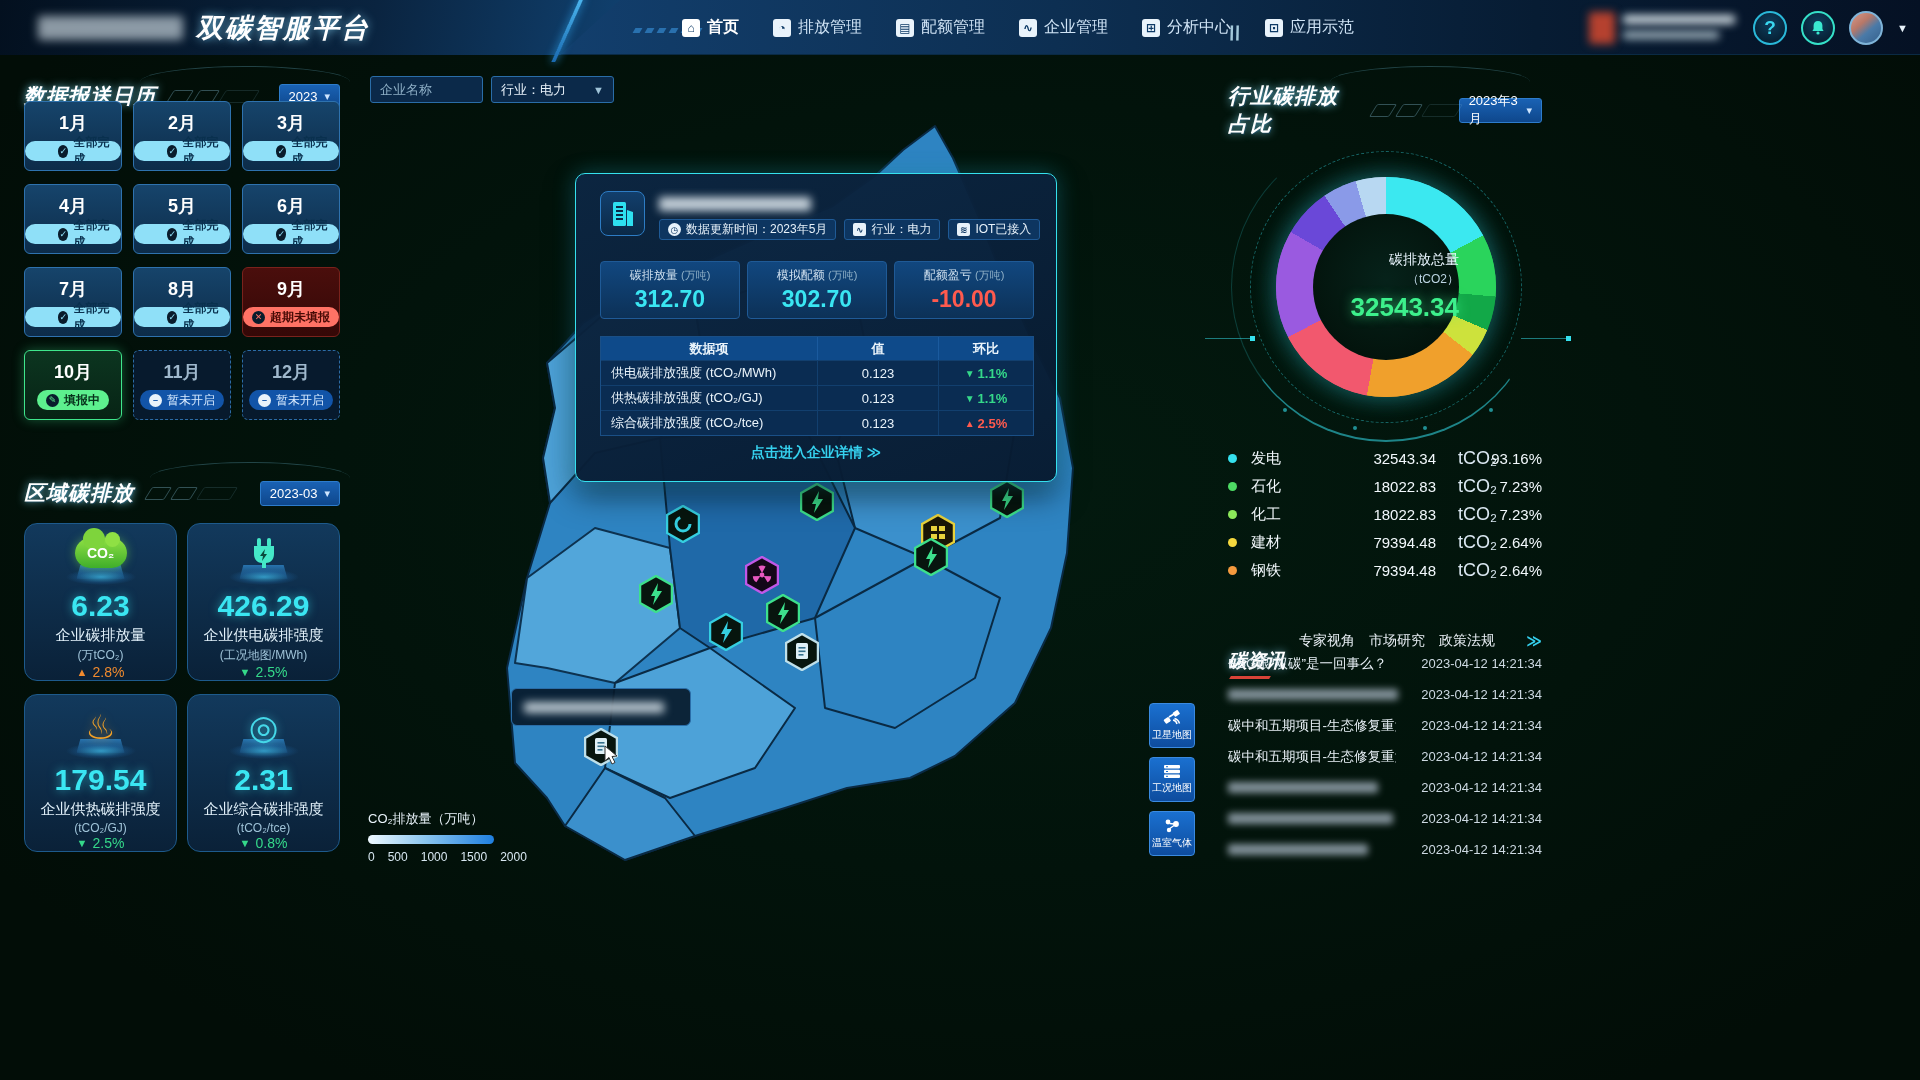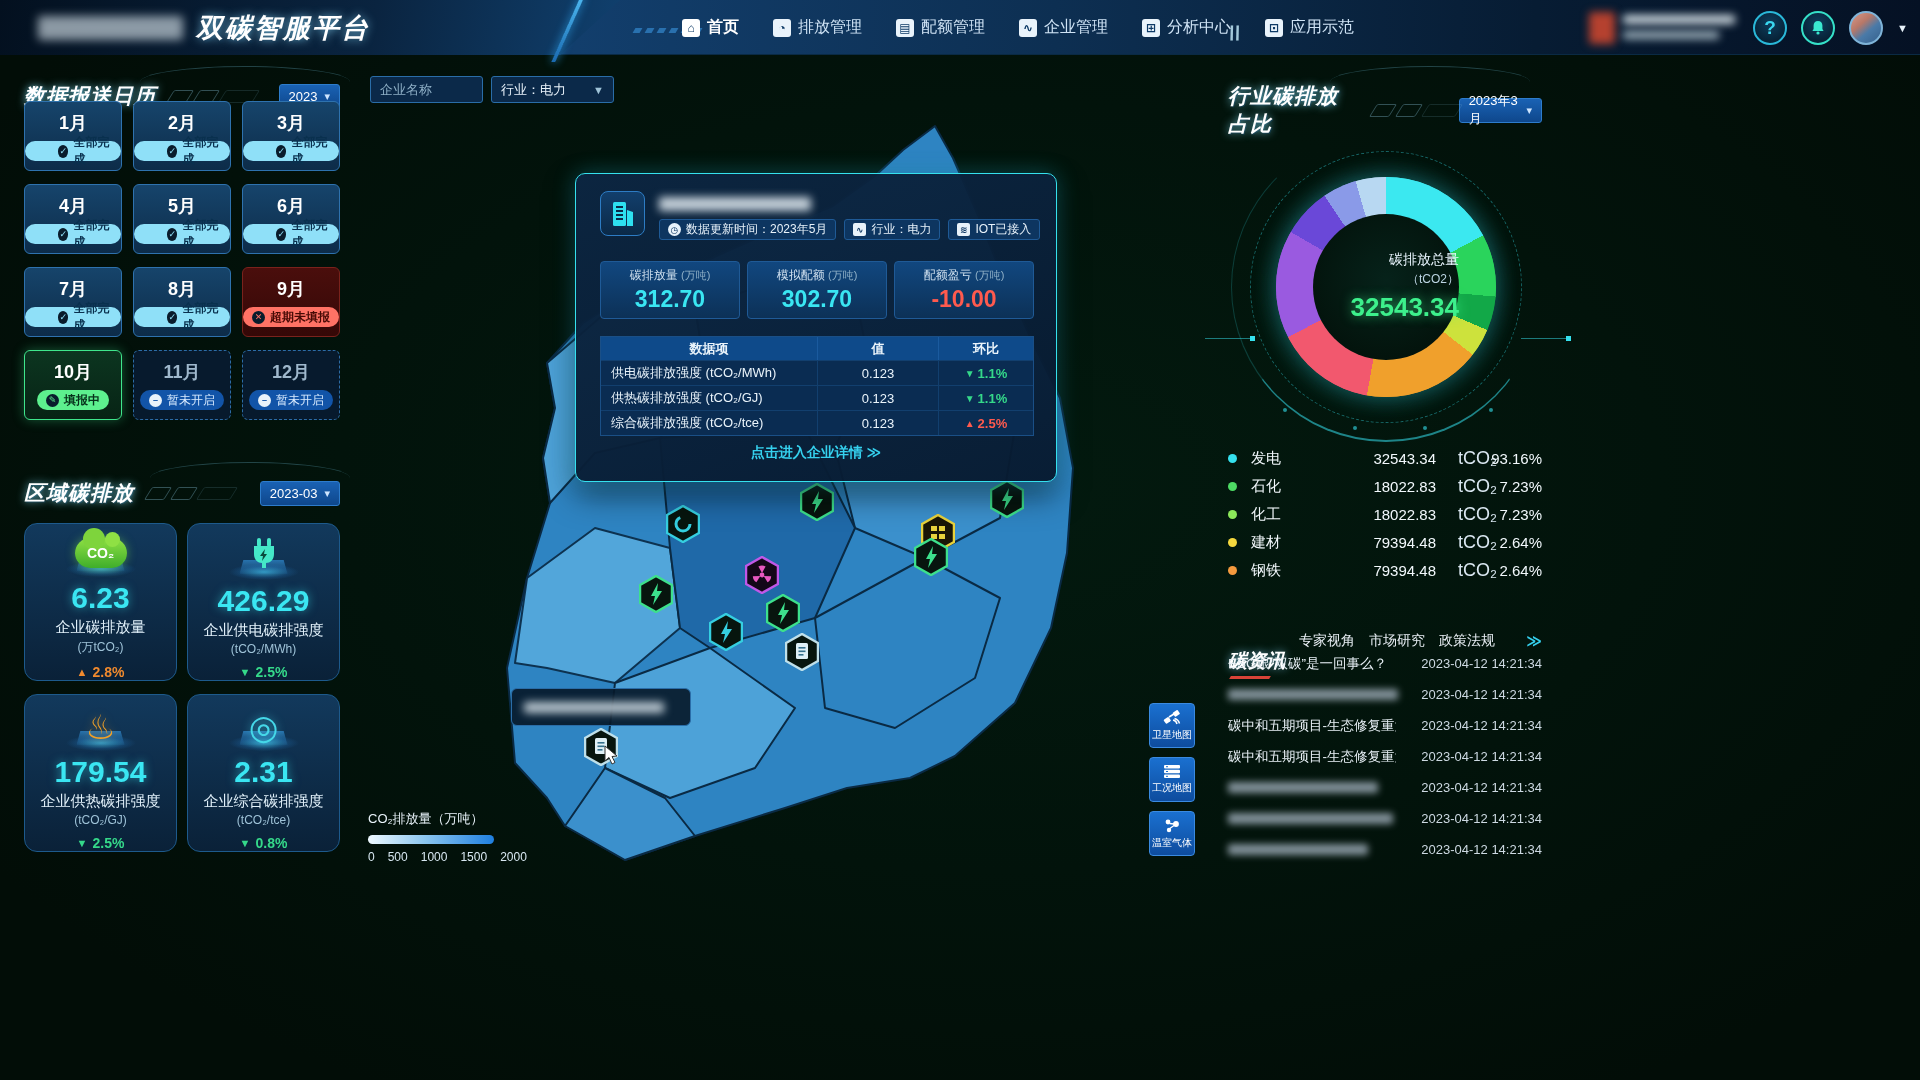--- a/index.html
+++ b/index.html
@@ -89,21 +89,21 @@
     background:linear-gradient(#2a7ab8,#123a5e); clip-path:polygon(8% 0,92% 0,100% 100%,0 100%); opacity:.9; }
   .co2cloud { position:relative; z-index:2; margin-top:4px; width:52px; height:30px; border-radius:16px;
     background:linear-gradient(#8fe044,#3fae2a); display:flex; align-items:center; justify-content:center;
     color:#fff; font-weight:800; font-size:14px; box-shadow:0 0 10px rgba(120,220,80,.5); }
   .co2cloud::before { content:""; position:absolute; top:-10px; left:8px; width:22px; height:22px; border-radius:50%; background:#7ed43c; z-index:-1; }
   .co2cloud::after { content:""; position:absolute; top:-6px; right:7px; width:15px; height:15px; border-radius:50%; background:#8fe044; z-index:-1; }
   .glyph-ic { position:relative; z-index:2; margin-top:2px; font-size:34px; line-height:40px; }
   .m-val { font-size:30px; font-weight:800; color:#3ae6f2; text-shadow:0 0 10px rgba(58,230,242,.55); margin-top:4px; }
   .m-name { font-size:15px; color:#e3f2fb; margin-top:3px; }
   .m-unit { font-size:12px; color:#9fc3d8; margin-top:2px; }
-  .delta { font-size:14px; font-weight:700; margin-top:8px; display:flex; align-items:center; gap:5px; }
+  .delta { font-size:14px; font-weight:400; margin-top:0; display:flex; align-items:center; gap:5px; }
   .delta.up { color:#f08a2e; } .delta.down { color:#35d98a; }
   .delta.up::before { content:"▲"; font-size:11px; } .delta.down::before { content:"▼"; font-size:11px; }
 
   
   .search-input { position:absolute; left:370px; top:76px; width:113px; height:27px; background:#0b2949;
     border:1px solid #2a6da8; border-radius:3px; color:#e8f2fa; font-size:13px; padding:0 9px; }
   .search-input::placeholder { color:#8fb0c7; }
   .ind-select { position:absolute; left:491px; top:76px; width:123px; height:27px; background:#0b2949;
     border:1px solid #2a6da8; border-radius:3px; color:#e8f2fa; font-size:13px; display:flex; align-items:center;
     justify-content:space-between; padding:0 9px; cursor:pointer; }
@@ -399,21 +399,21 @@
           <div class="pedestal"></div>
         <svg class="glyph-ic" width="36" height="40" viewBox="0 0 36 40">
           <rect x="11" y="2" width="4" height="9" rx="2" fill="#45e8c8"></rect>
             <rect x="21" y="2" width="4" height="9" rx="2" fill="#45e8c8"></rect>
           <path d="M8 10 L28 10 L28 18 C28 24 24 27 20 27 L20 32 L16 32 L16 27 C12 27 8 24 8 18 Z" fill="#45e8c8"></path>
           <path d="M19 13 L14 20 L17 20 L16 25 L21 18 L18 18 Z" fill="#0a4a3c"></path>
         </svg>
         </div>
       <div class="m-val">426.29</div>
       <div class="m-name">企业供电碳排强度</div>
-      <div class="m-unit">(tCO₂/MWh)</div>
+      <div class="m-unit">(工况地图/MWh)</div>
       <div class="delta down">
           <span>2.5%</span>
         </div>
     </div>
     <div class="mcardbig">
       <div class="icon-zone">
           <div class="ped-trap"></div>
           <div class="pedestal"></div>
         <span class="glyph-ic" style="color:#f0a028; text-shadow:0 0 8px rgba(240,160,40,.6);">♨</span>
         </div>

